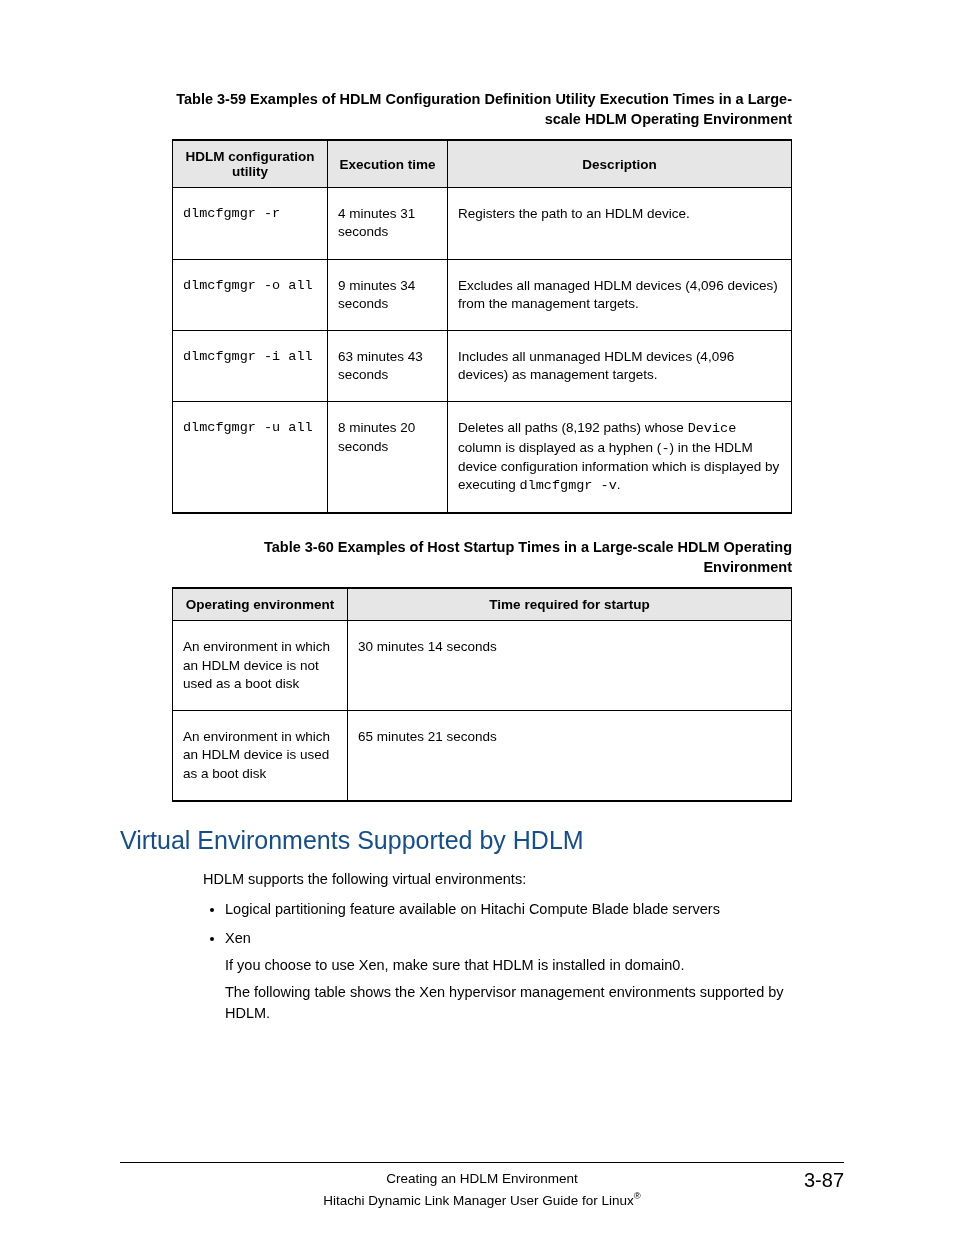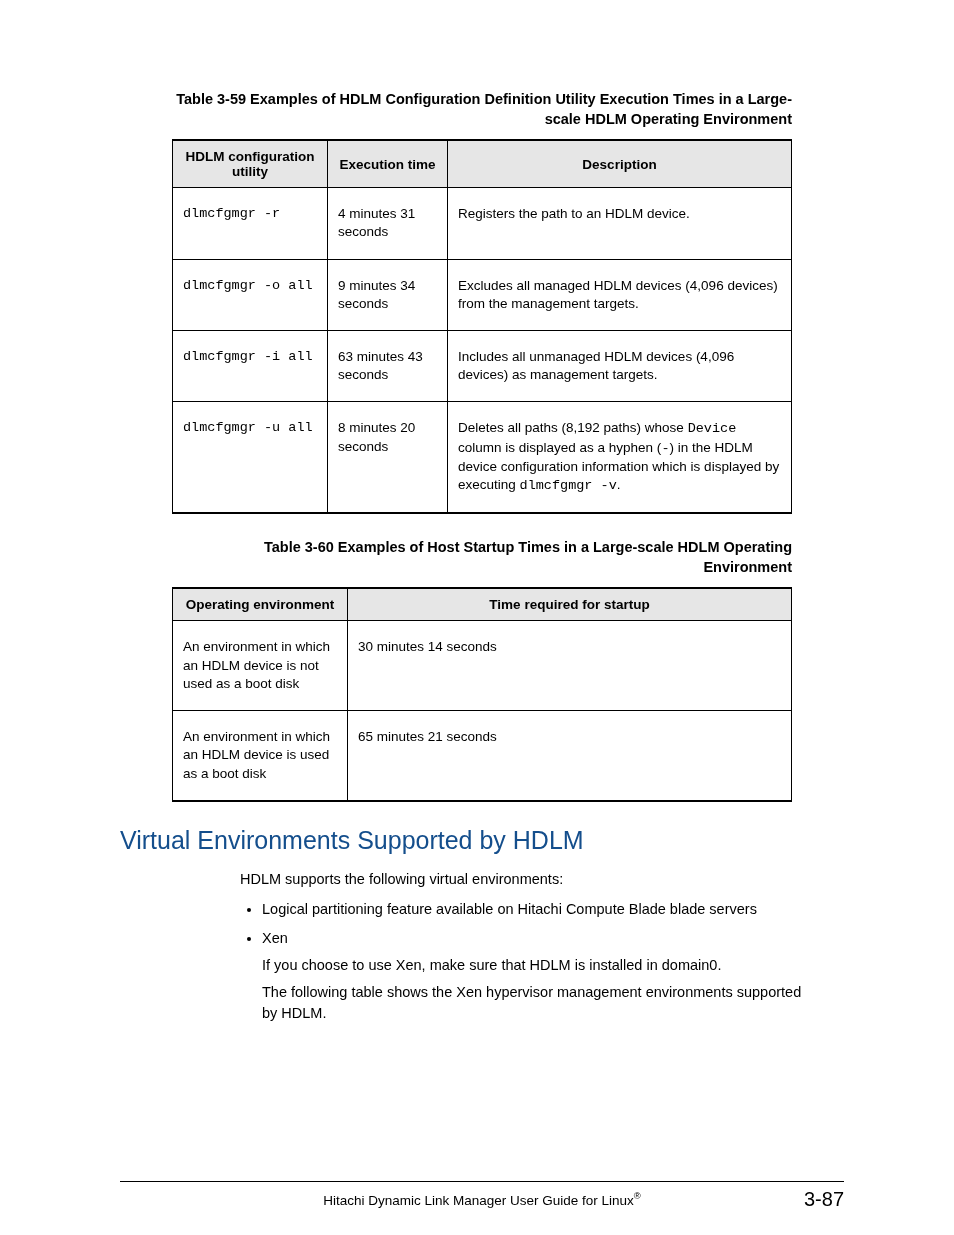--- a/index.html
+++ b/index.html
@@ -52,21 +52,21 @@
     font-family: "Courier New", monospace;
     font-size: 13.5px;
   }
   .section-heading {
     color: #144e8c;
     font-weight: normal;
     font-size: 25px;
     margin: 20px 0 14px 0;
   }
   .body-indent {
-    margin-left: 120px;
+    margin-left: 83px;
     margin-right: 30px;
   }
   .body-text {
     font-size: 14.5px;
     margin: 0 0 10px 0;
     line-height: 1.4;
   }
   ul.bullets {
     list-style: disc;
     padding-left: 22px;
@@ -180,15 +180,16 @@
         <span>Xen</span>
         <div class="sub-para">If you choose to use Xen, make sure that HDLM is installed in domain0.</div>
         <div class="sub-para">The following table shows the Xen hypervisor management environments supported by HDLM.</div>
       </li>
     </ul>
   </div>
 
 </div>
 
 <div class="footer">
+  <div class="footer-line1">Creating an HDLM Environment</div>
   <div><span>Hitachi Dynamic Link Manager User Guide for Linux</span><sup>®</sup></div>
   <div class="page-number">3-87</div>
 </div>
 
 </body></html>

